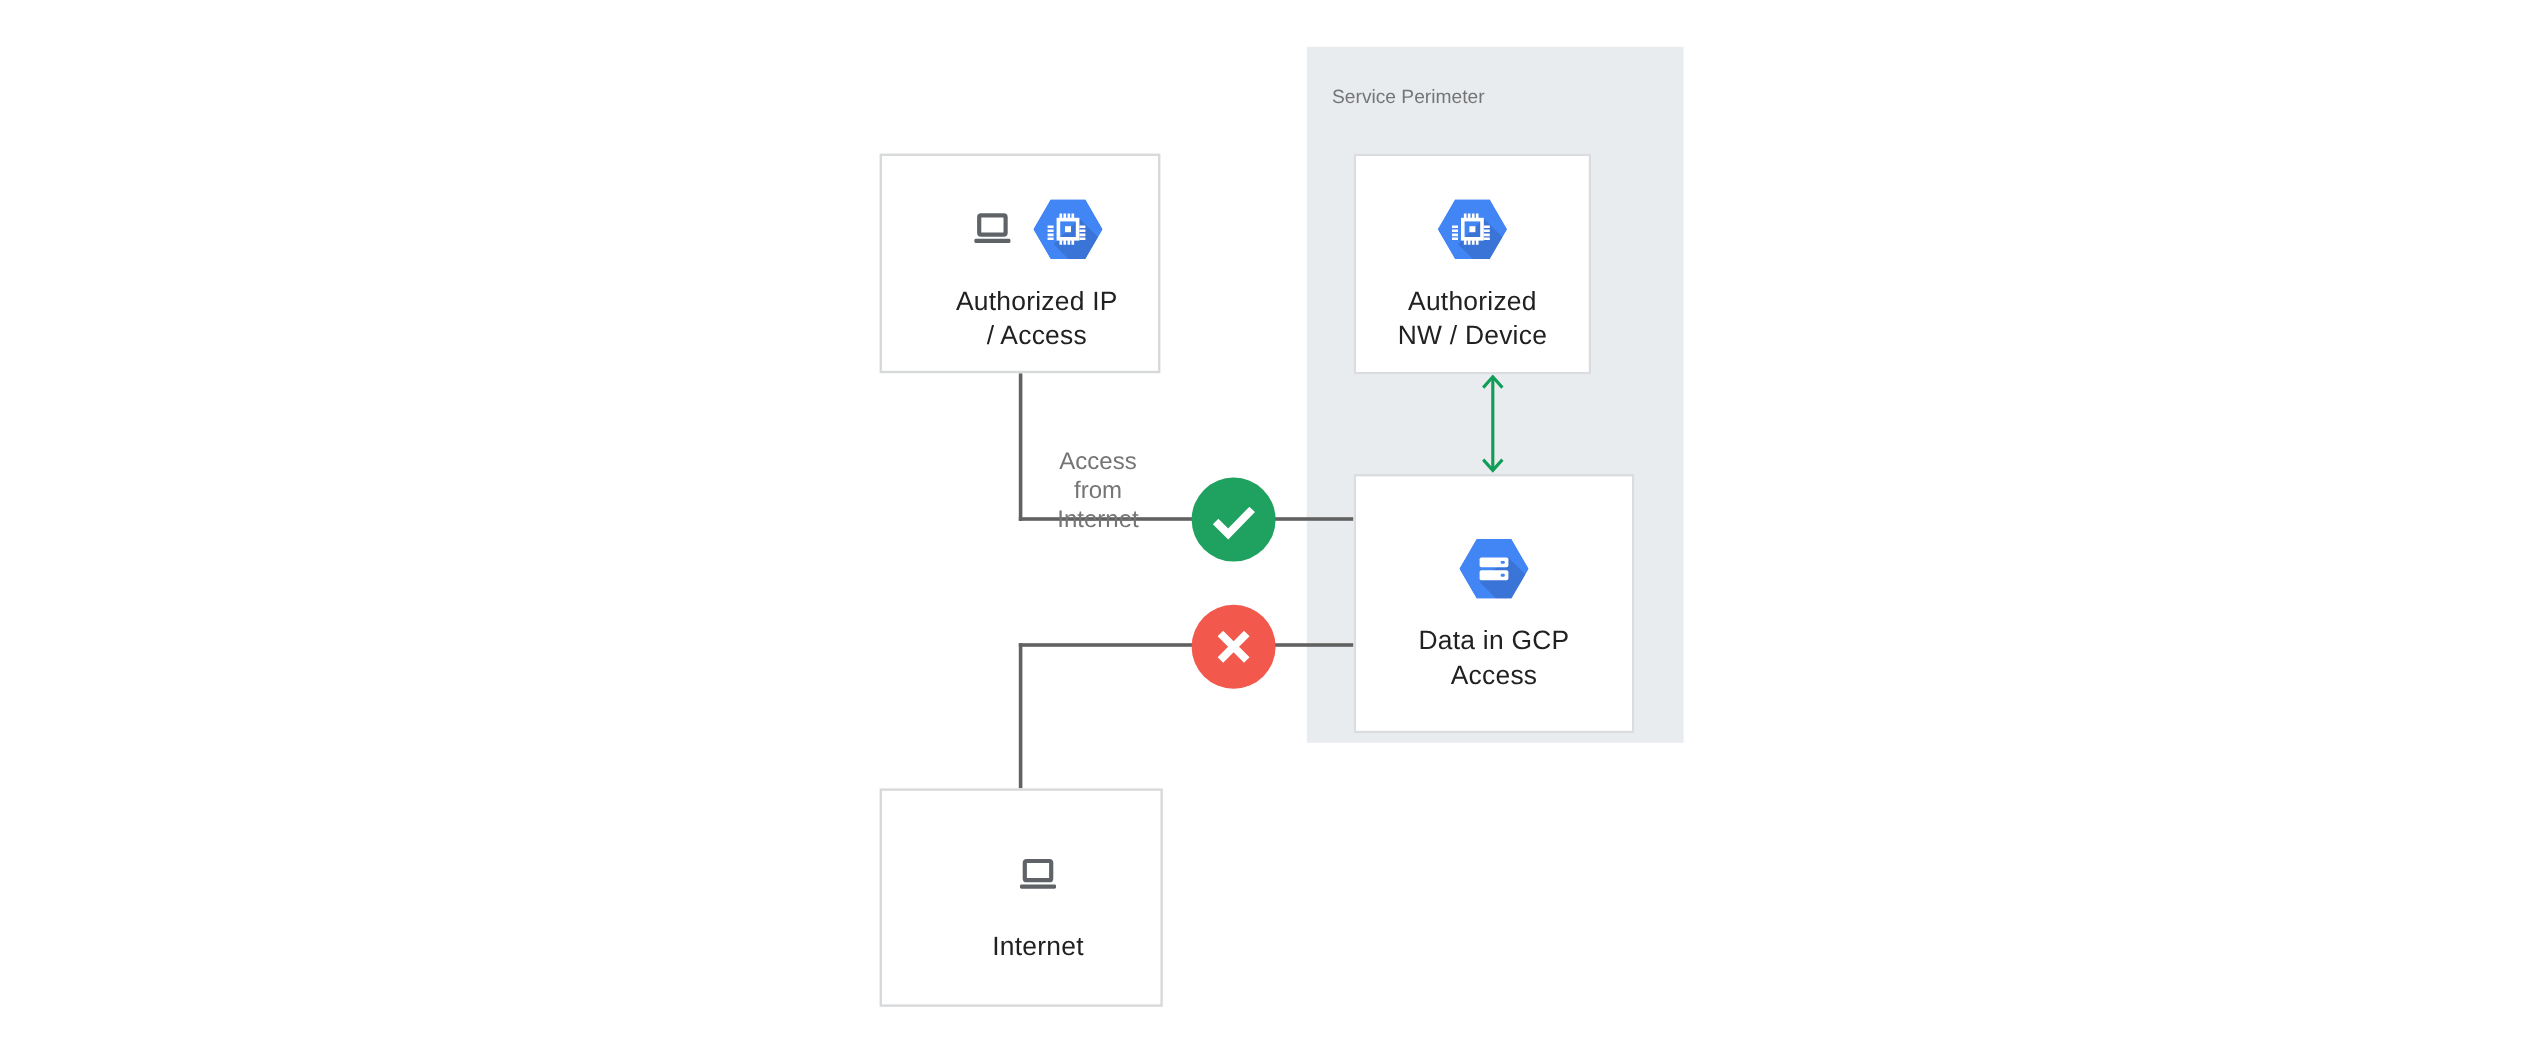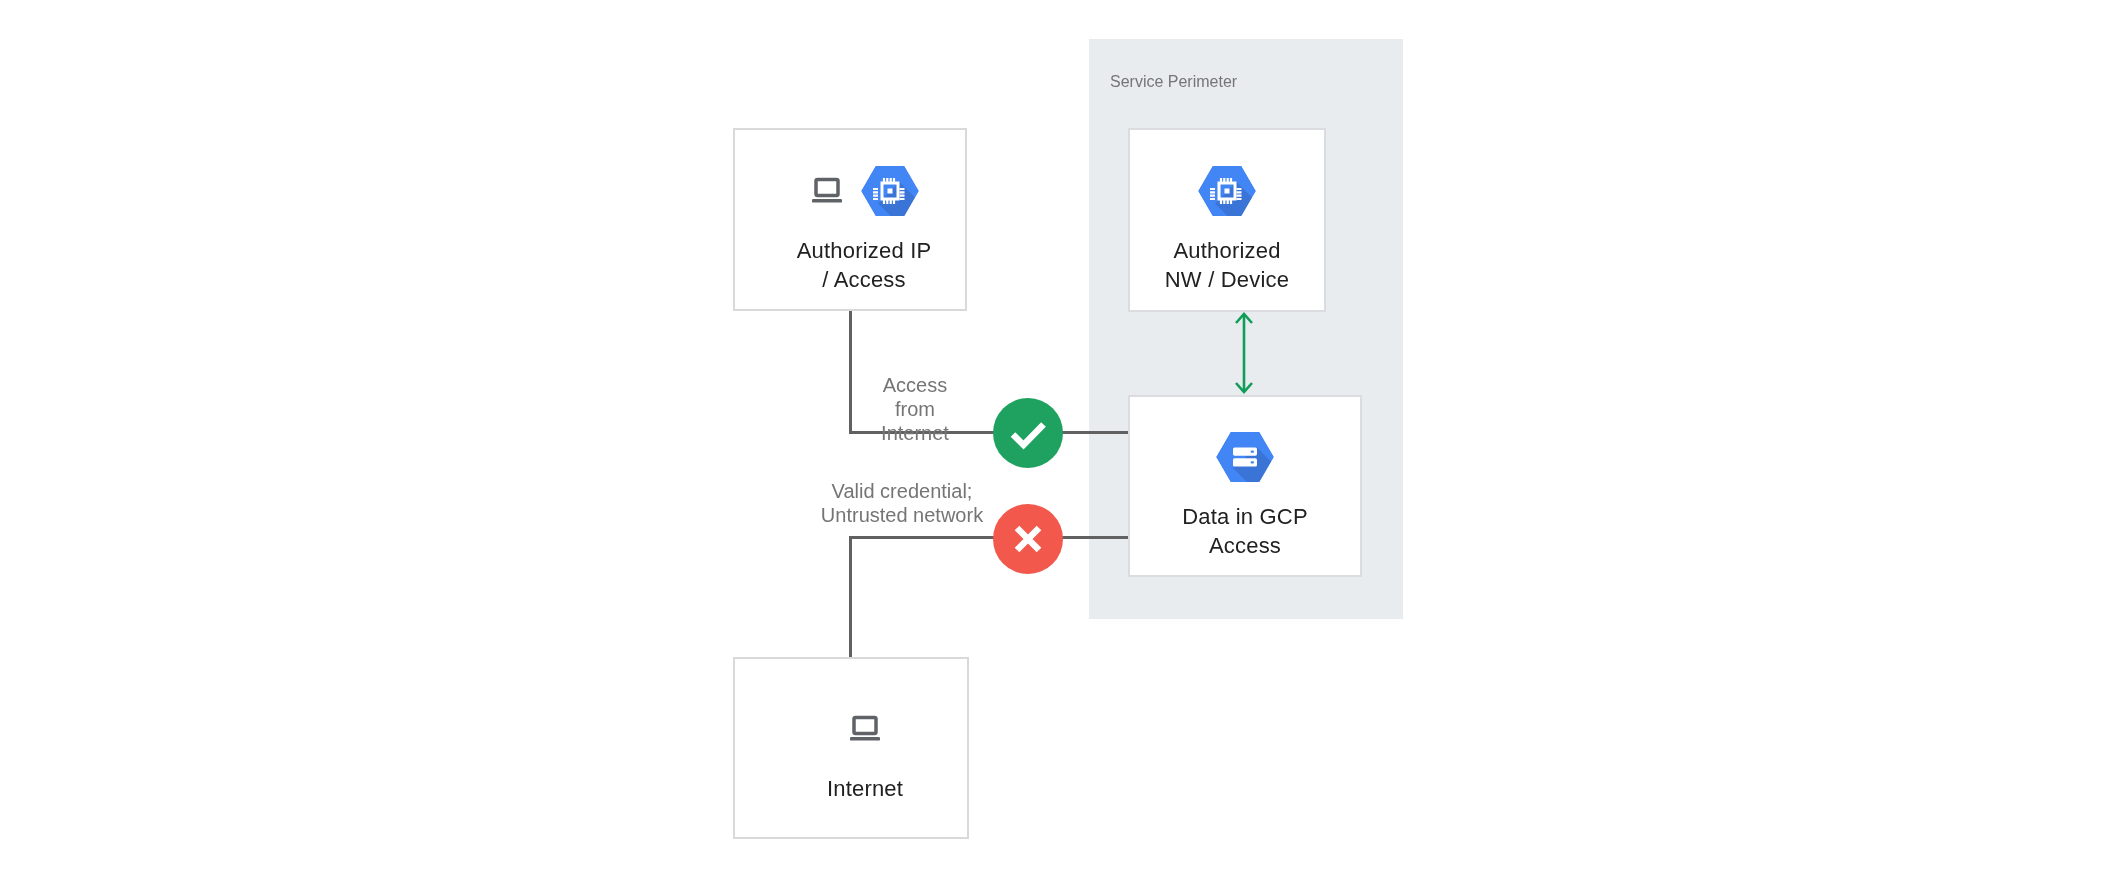--- a/index.html
+++ b/index.html
@@ -16,21 +16,21 @@
   }
   .node{
     position:absolute;box-sizing:border-box;background:#ffffff;
     border:2px solid #DADCE0;
     display:flex;flex-direction:column;align-items:center;justify-content:center;
     padding-top:20px;z-index:2;
   }
   .node.outer{border-color:#D7D9DB;padding-left:28px;}
   .node-box1{left:733px;top:128px;width:234px;height:183px;}
   .node-box2{left:1128px;top:128px;width:198px;height:184px;}
-  .node-box3{left:1128px;top:395px;width:234px;height:182px;justify-content:center;}
+  .node-box3{left:1128px;top:395px;width:234px;height:216px;justify-content:center;}
   .node-box4{left:733px;top:657px;width:236px;height:182px;}
   .icon-row{display:flex;align-items:center;gap:16px;margin-bottom:20px;}
   .node-label{
     font-size:22px;line-height:29px;color:#212121;text-align:center;letter-spacing:.2px;
   }
   .line{position:absolute;background:#616161;z-index:1;}
   .line-v1{left:849px;top:311px;width:3px;height:123px;}
   .line-h1{left:849px;top:431px;width:279px;height:3px;}
   .line-h2{left:849px;top:536px;width:279px;height:3px;}
   .line-v2{left:849px;top:536px;width:3px;height:121px;}
@@ -201,24 +201,20 @@
       <div>Internet</div>
     </div>
   </div>
 
   <div class="edge-label edge-label-access">
     <div>Access</div>
     <div>from</div>
     <div>Internet</div>
   </div>
 
-  <div class="edge-label edge-label-valid">
-    <div>Valid credential;</div>
-    <div>Untrusted network</div>
-  </div>
 
   <div class="status-circle status-allowed">
     <span>
       <svg width="70" height="70" viewBox="0 0 70 70">
         <path d="M20 36.5 L30.5 47 L50.5 26.5" fill="none" stroke="#FFFFFF" stroke-width="6.5"></path>
       </svg>
     </span>
   </div>
   <div class="status-circle status-denied">
     <span>

